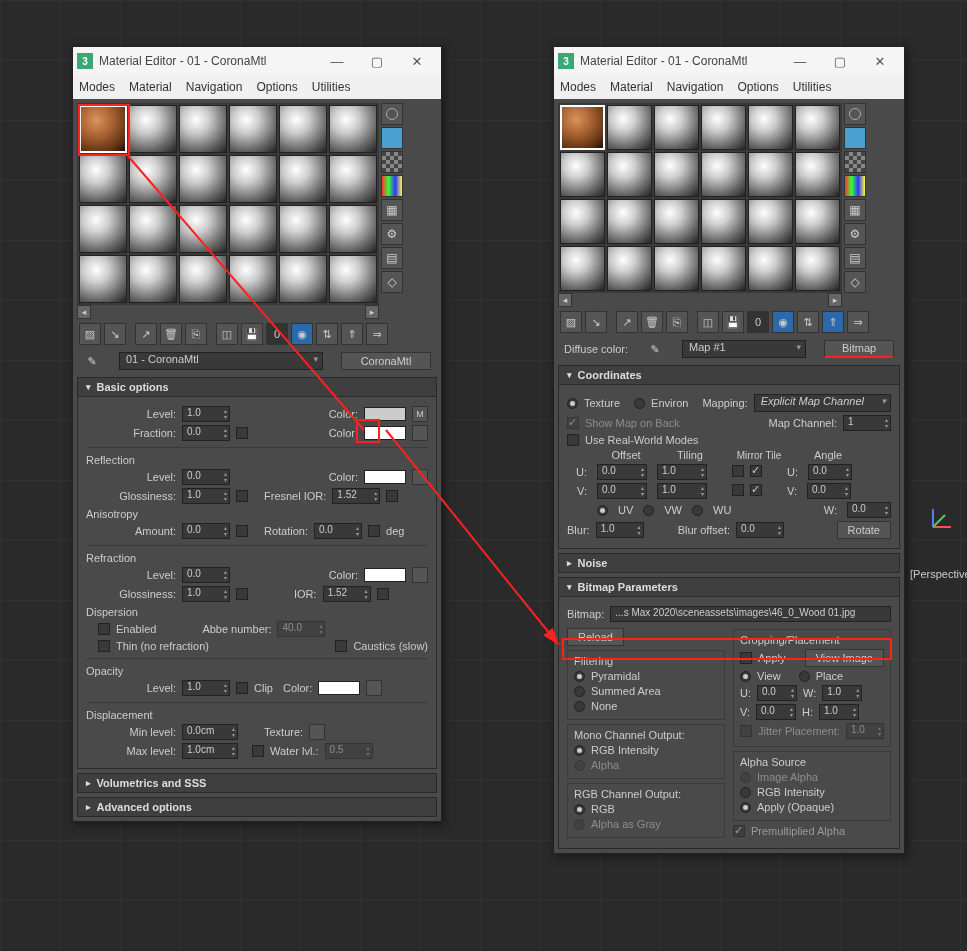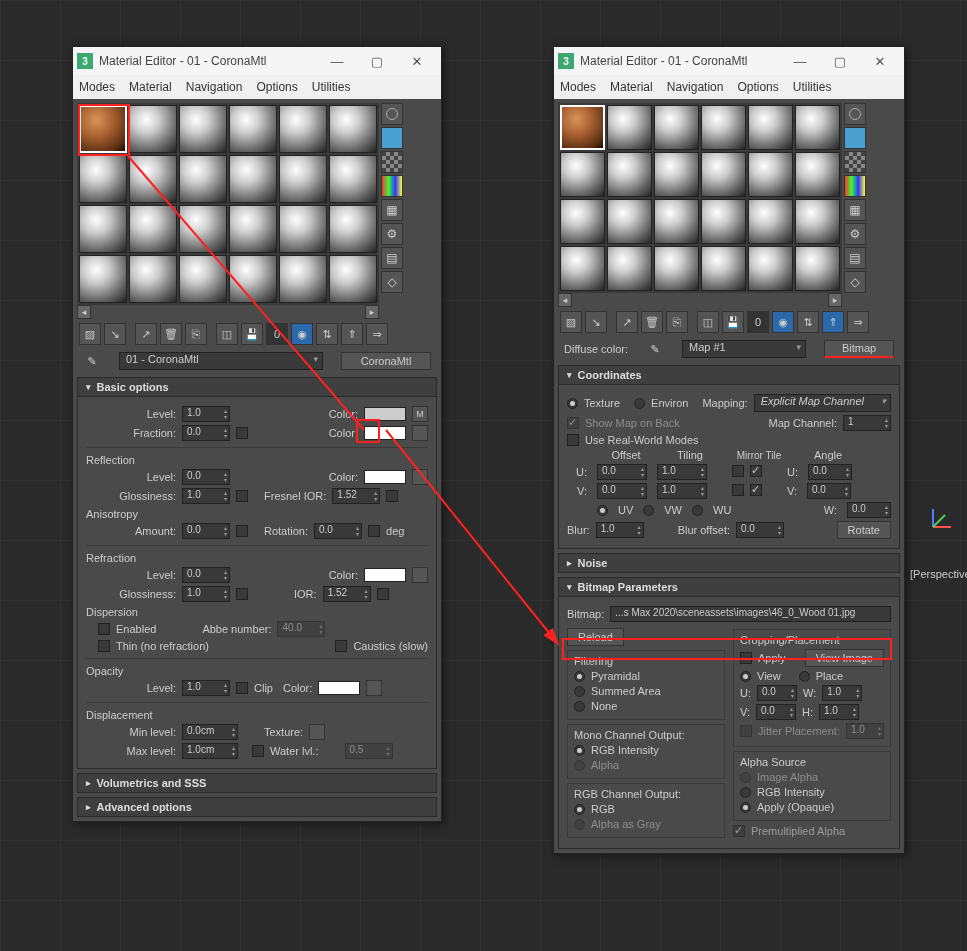--- a/index.html
+++ b/index.html
@@ -251,21 +251,21 @@
             <span class="lbl" style="width:90px;">Min level:</span>
             <span class="spinner" style="width:56px;">0.0cm</span>
             <span class="lbl" style="margin-left:20px;">Texture:</span>
             <span class="mbtn"></span>
           </div>
         <div class="row">
             <span class="lbl" style="width:90px;">Max level:</span>
             <span class="spinner" style="width:56px;">1.0cm</span>
             <span class="chk" style="margin-left:8px;"></span>
             <span>Water lvl.:</span>
-            <span class="spinner" style="opacity:.5;margin-left:20px;">0.5</span>
+            <span class="spinner" style="opacity:.5;">0.5</span>
           </div>
       </div>
     </div>
     <div class="rollout">
         <div class="rollout-header">Volumetrics and SSS</div>
       </div>
     <div class="rollout">
         <div class="rollout-header">Advanced options</div>
       </div>
   </div>

